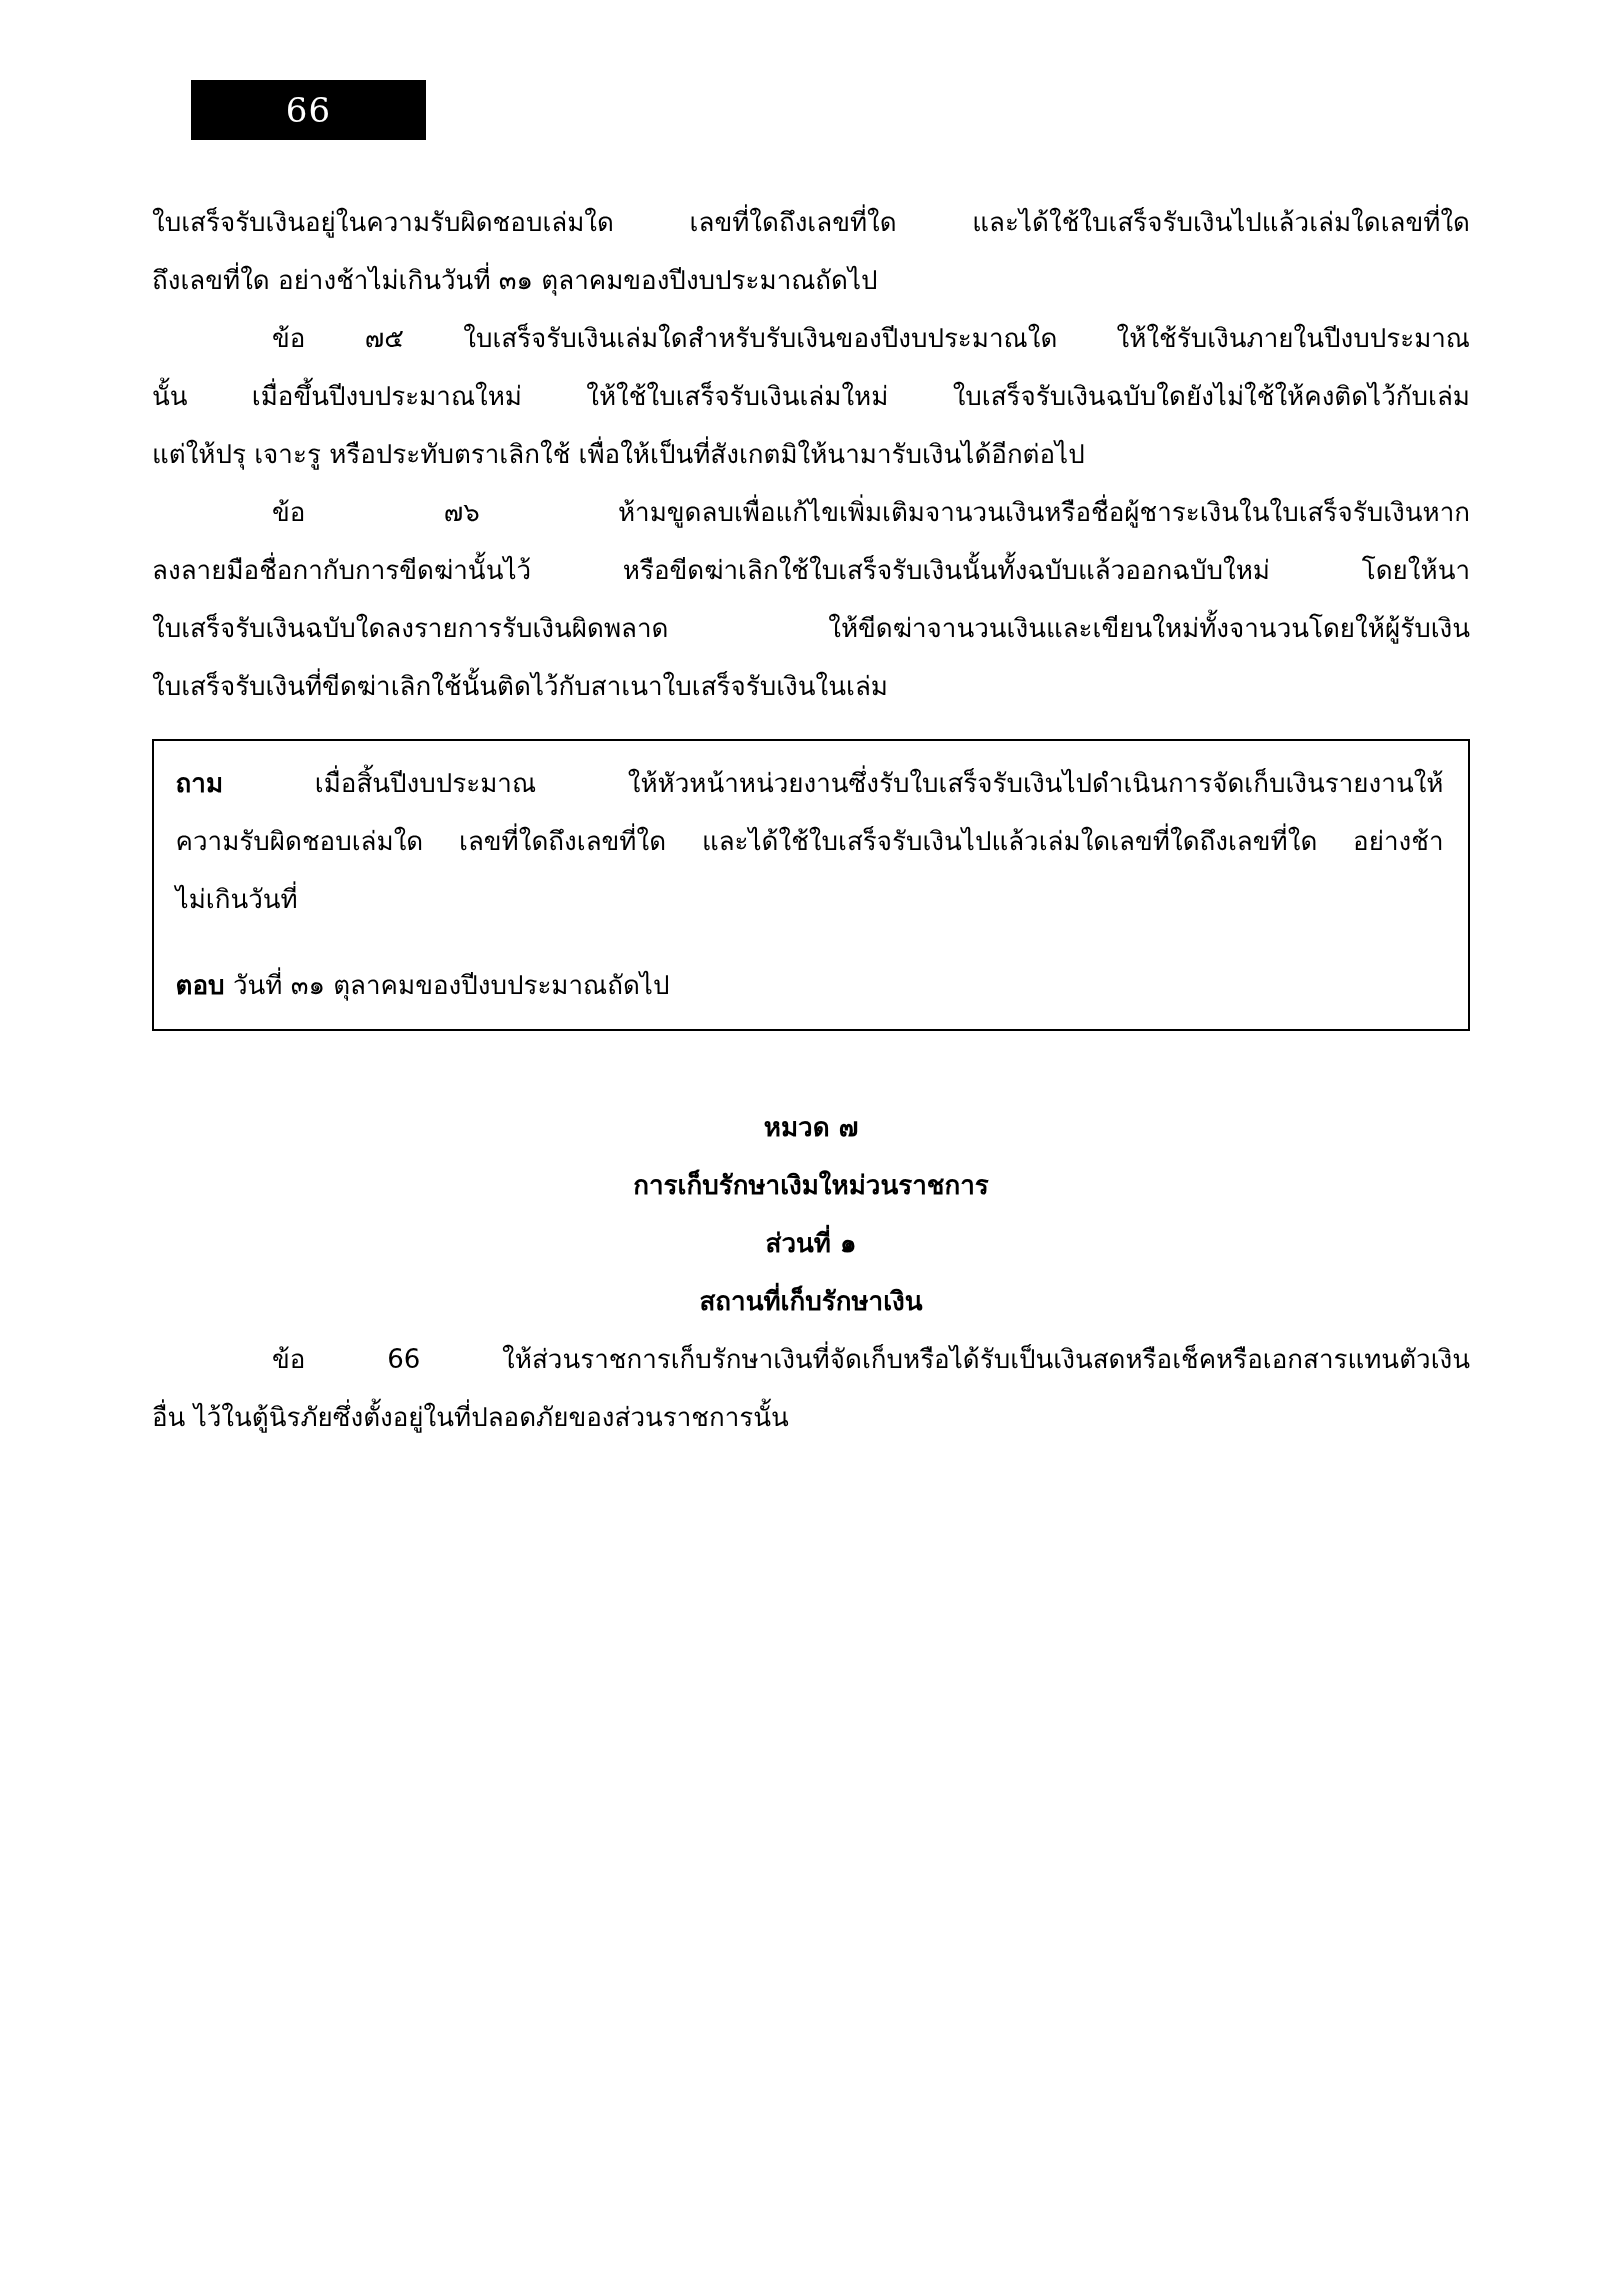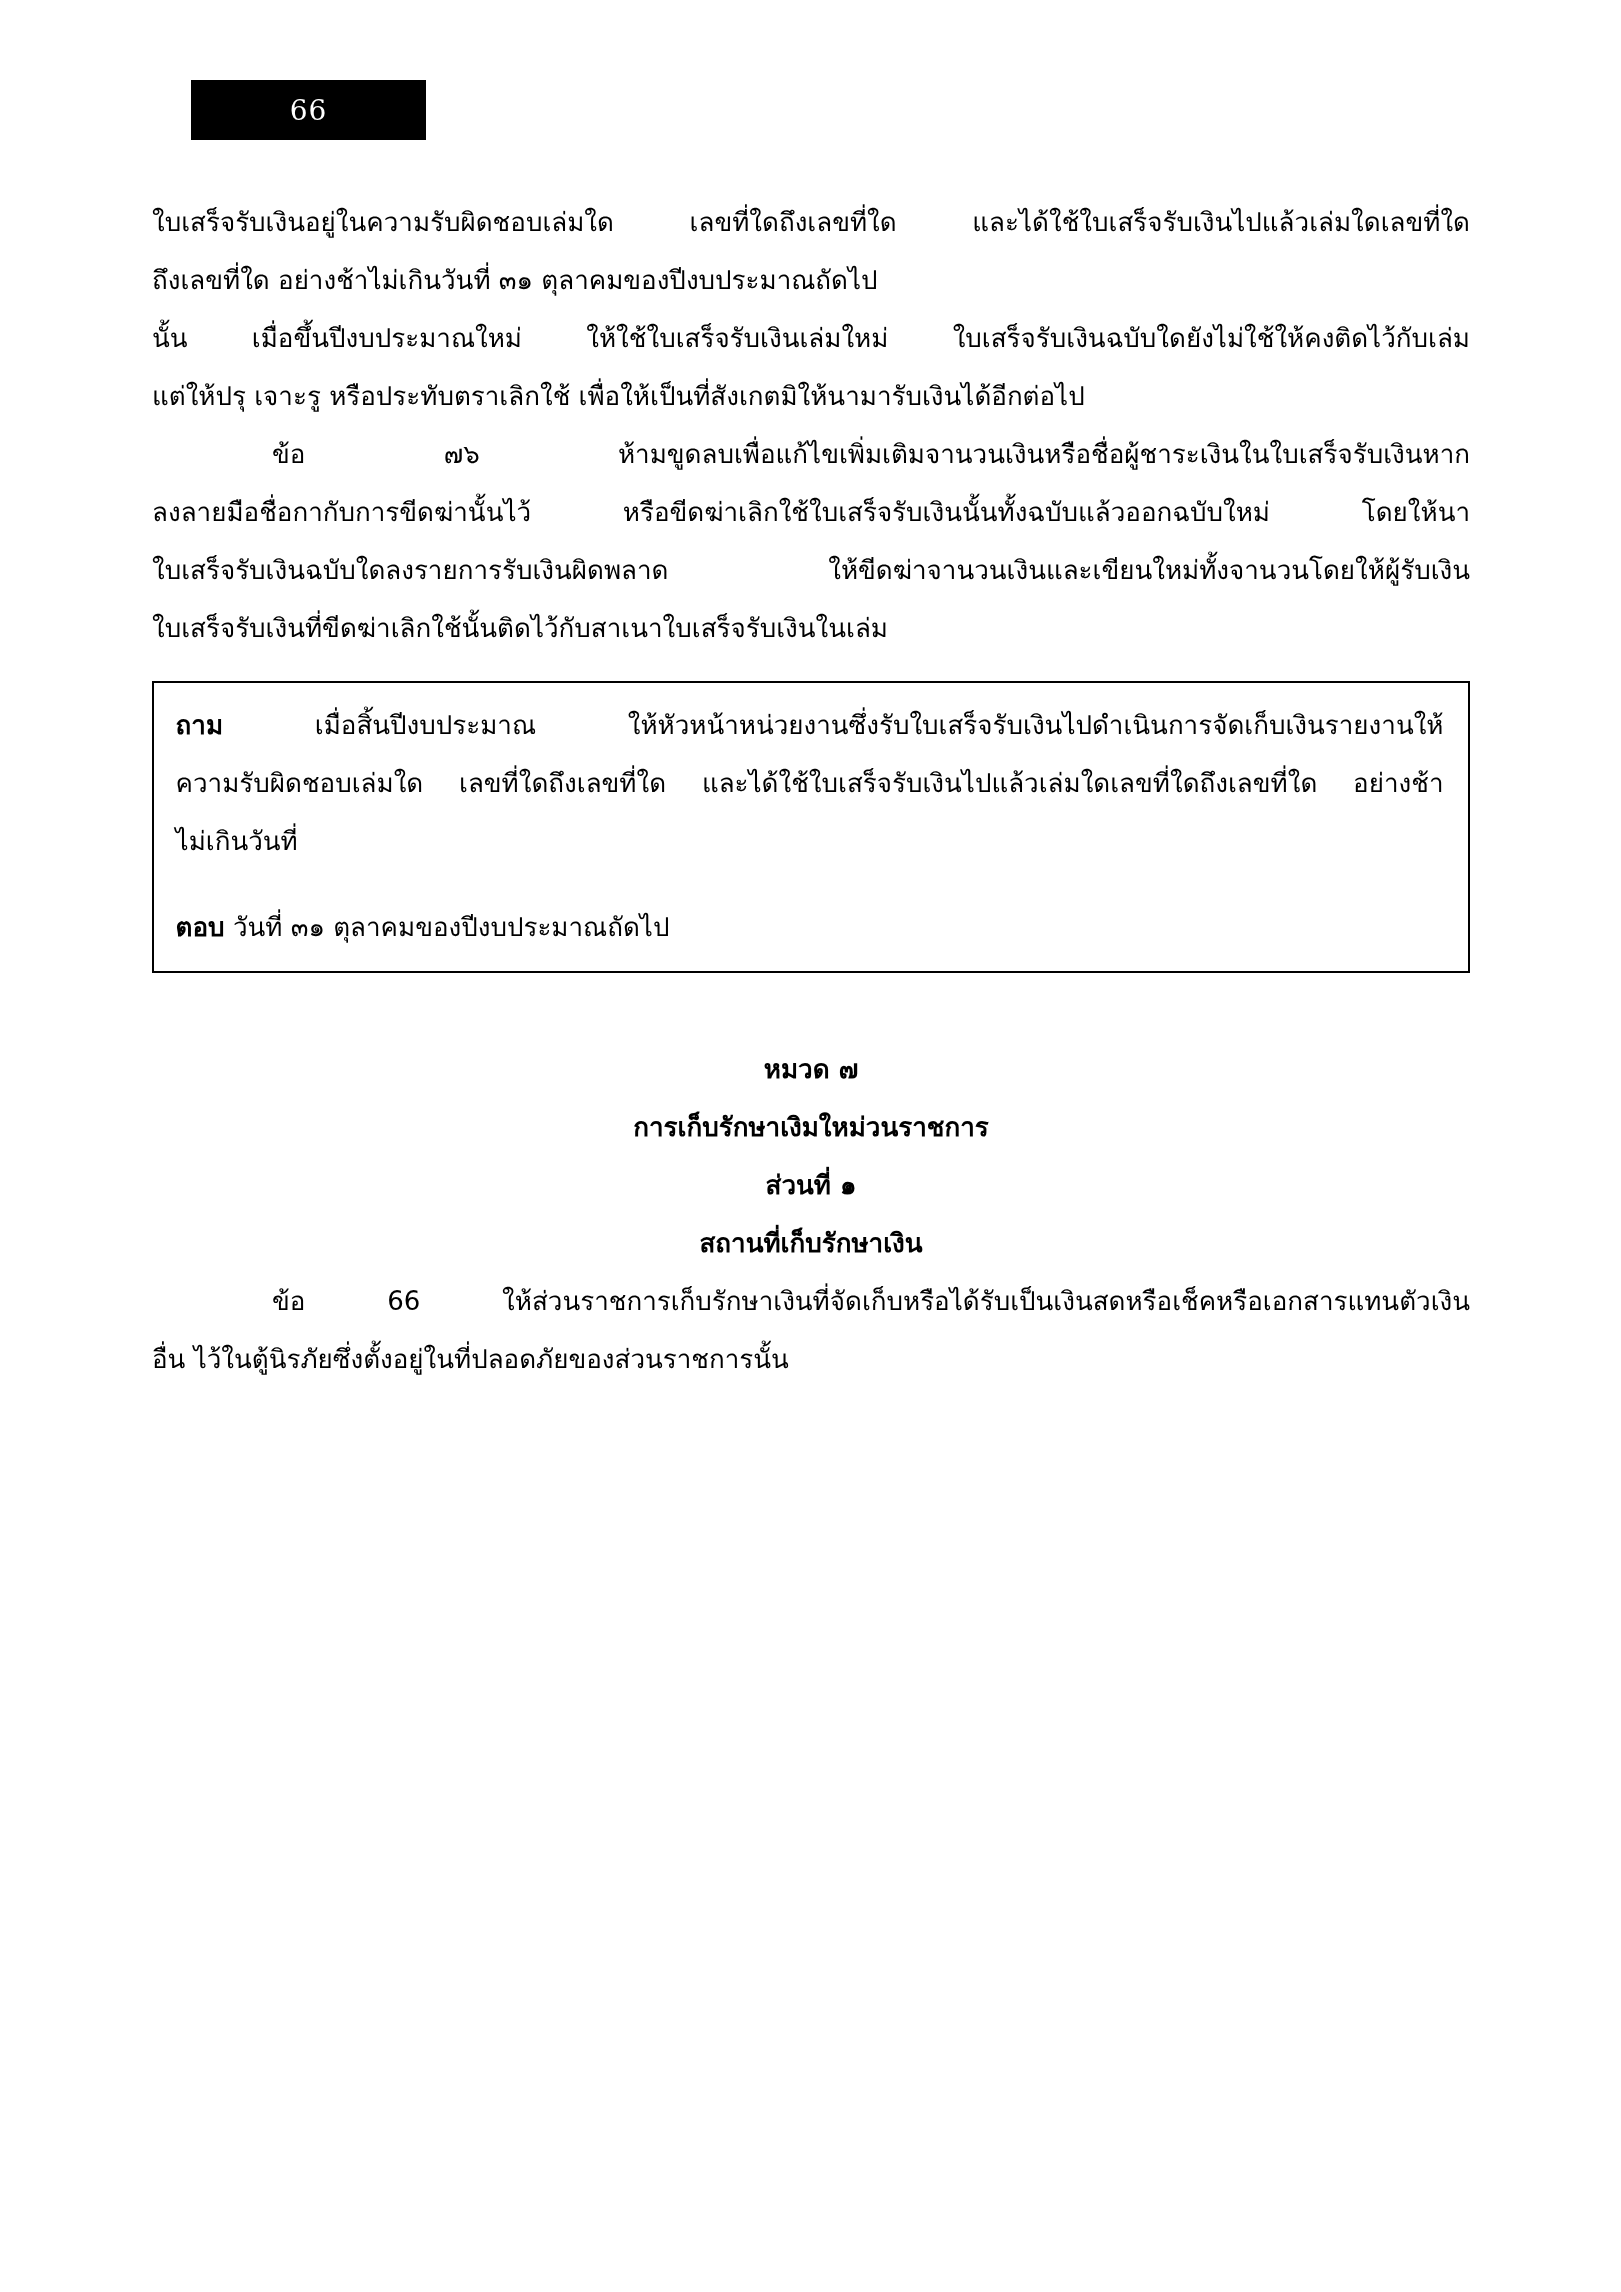--- a/index.html
+++ b/index.html
@@ -12,21 +12,21 @@
     font-family:"DejaVu Sans",sans-serif;
     color:#000;
     overflow:hidden;
   }
   .pagenum-box{
     position:absolute;left:191px;top:80px;
     width:235px;height:60px;
     background:#000;color:#fff;
     display:flex;align-items:center;justify-content:center;
     font-family:"DejaVu Serif",serif;
-    font-size:28px;letter-spacing:1px;
+    font-size:34px;letter-spacing:1px;
   }
   .body-text{font-size:26px;line-height:58px;}
   .t-line{
     text-align:justify;
     text-align-last:justify;
     white-space:normal;
   }
   .t-line.last{text-align-last:left;}
   .t-line.indent{text-indent:120px;}
   .body-top{margin-top:193px;}
@@ -53,20 +53,21 @@
   <div class="pagenum-box">
     <span>66</span>
   </div>
 
   <div class="body-text body-top">
     <div>
       <div class="t-line">ใบเสร็จรับเงินอยู่ในความรับผิดชอบเล่มใด เลขที่ใดถึงเลขที่ใด และได้ใช้ใบเสร็จรับเงินไปแล้วเล่มใดเลขที่ใด</div>
       <div class="t-line last">ถึงเลขที่ใด อย่างช้าไม่เกินวันที่ ๓๑ ตุลาคมของปีงบประมาณถัดไป</div>
     </div>
     <div>
+      <div class="t-line indent">ข้อ ๗๕ ใบเสร็จรับเงินเล่มใดสำหรับรับเงินของปีงบประมาณใด ให้ใช้รับเงินภายในปีงบประมาณ</div>
       <div class="t-line">นั้น เมื่อขึ้นปีงบประมาณใหม่ ให้ใช้ใบเสร็จรับเงินเล่มใหม่ ใบเสร็จรับเงินฉบับใดยังไม่ใช้ให้คงติดไว้กับเล่ม</div>
       <div class="t-line last">แต่ให้ปรุ เจาะรู หรือประทับตราเลิกใช้ เพื่อให้เป็นที่สังเกตมิให้นามารับเงินได้อีกต่อไป</div>
     </div>
     <div>
       <div class="t-line indent">ข้อ ๗๖ ห้ามขูดลบเพื่อแก้ไขเพิ่มเติมจานวนเงินหรือชื่อผู้ชาระเงินในใบเสร็จรับเงินหาก</div>
       <div class="t-line">ลงลายมือชื่อกากับการขีดฆ่านั้นไว้ หรือขีดฆ่าเลิกใช้ใบเสร็จรับเงินนั้นทั้งฉบับแล้วออกฉบับใหม่ โดยให้นา</div>
       <div class="t-line">ใบเสร็จรับเงินฉบับใดลงรายการรับเงินผิดพลาด ให้ขีดฆ่าจานวนเงินและเขียนใหม่ทั้งจานวนโดยให้ผู้รับเงิน</div>
       <div class="t-line last">ใบเสร็จรับเงินที่ขีดฆ่าเลิกใช้นั้นติดไว้กับสาเนาใบเสร็จรับเงินในเล่ม</div>
     </div>
   </div>

